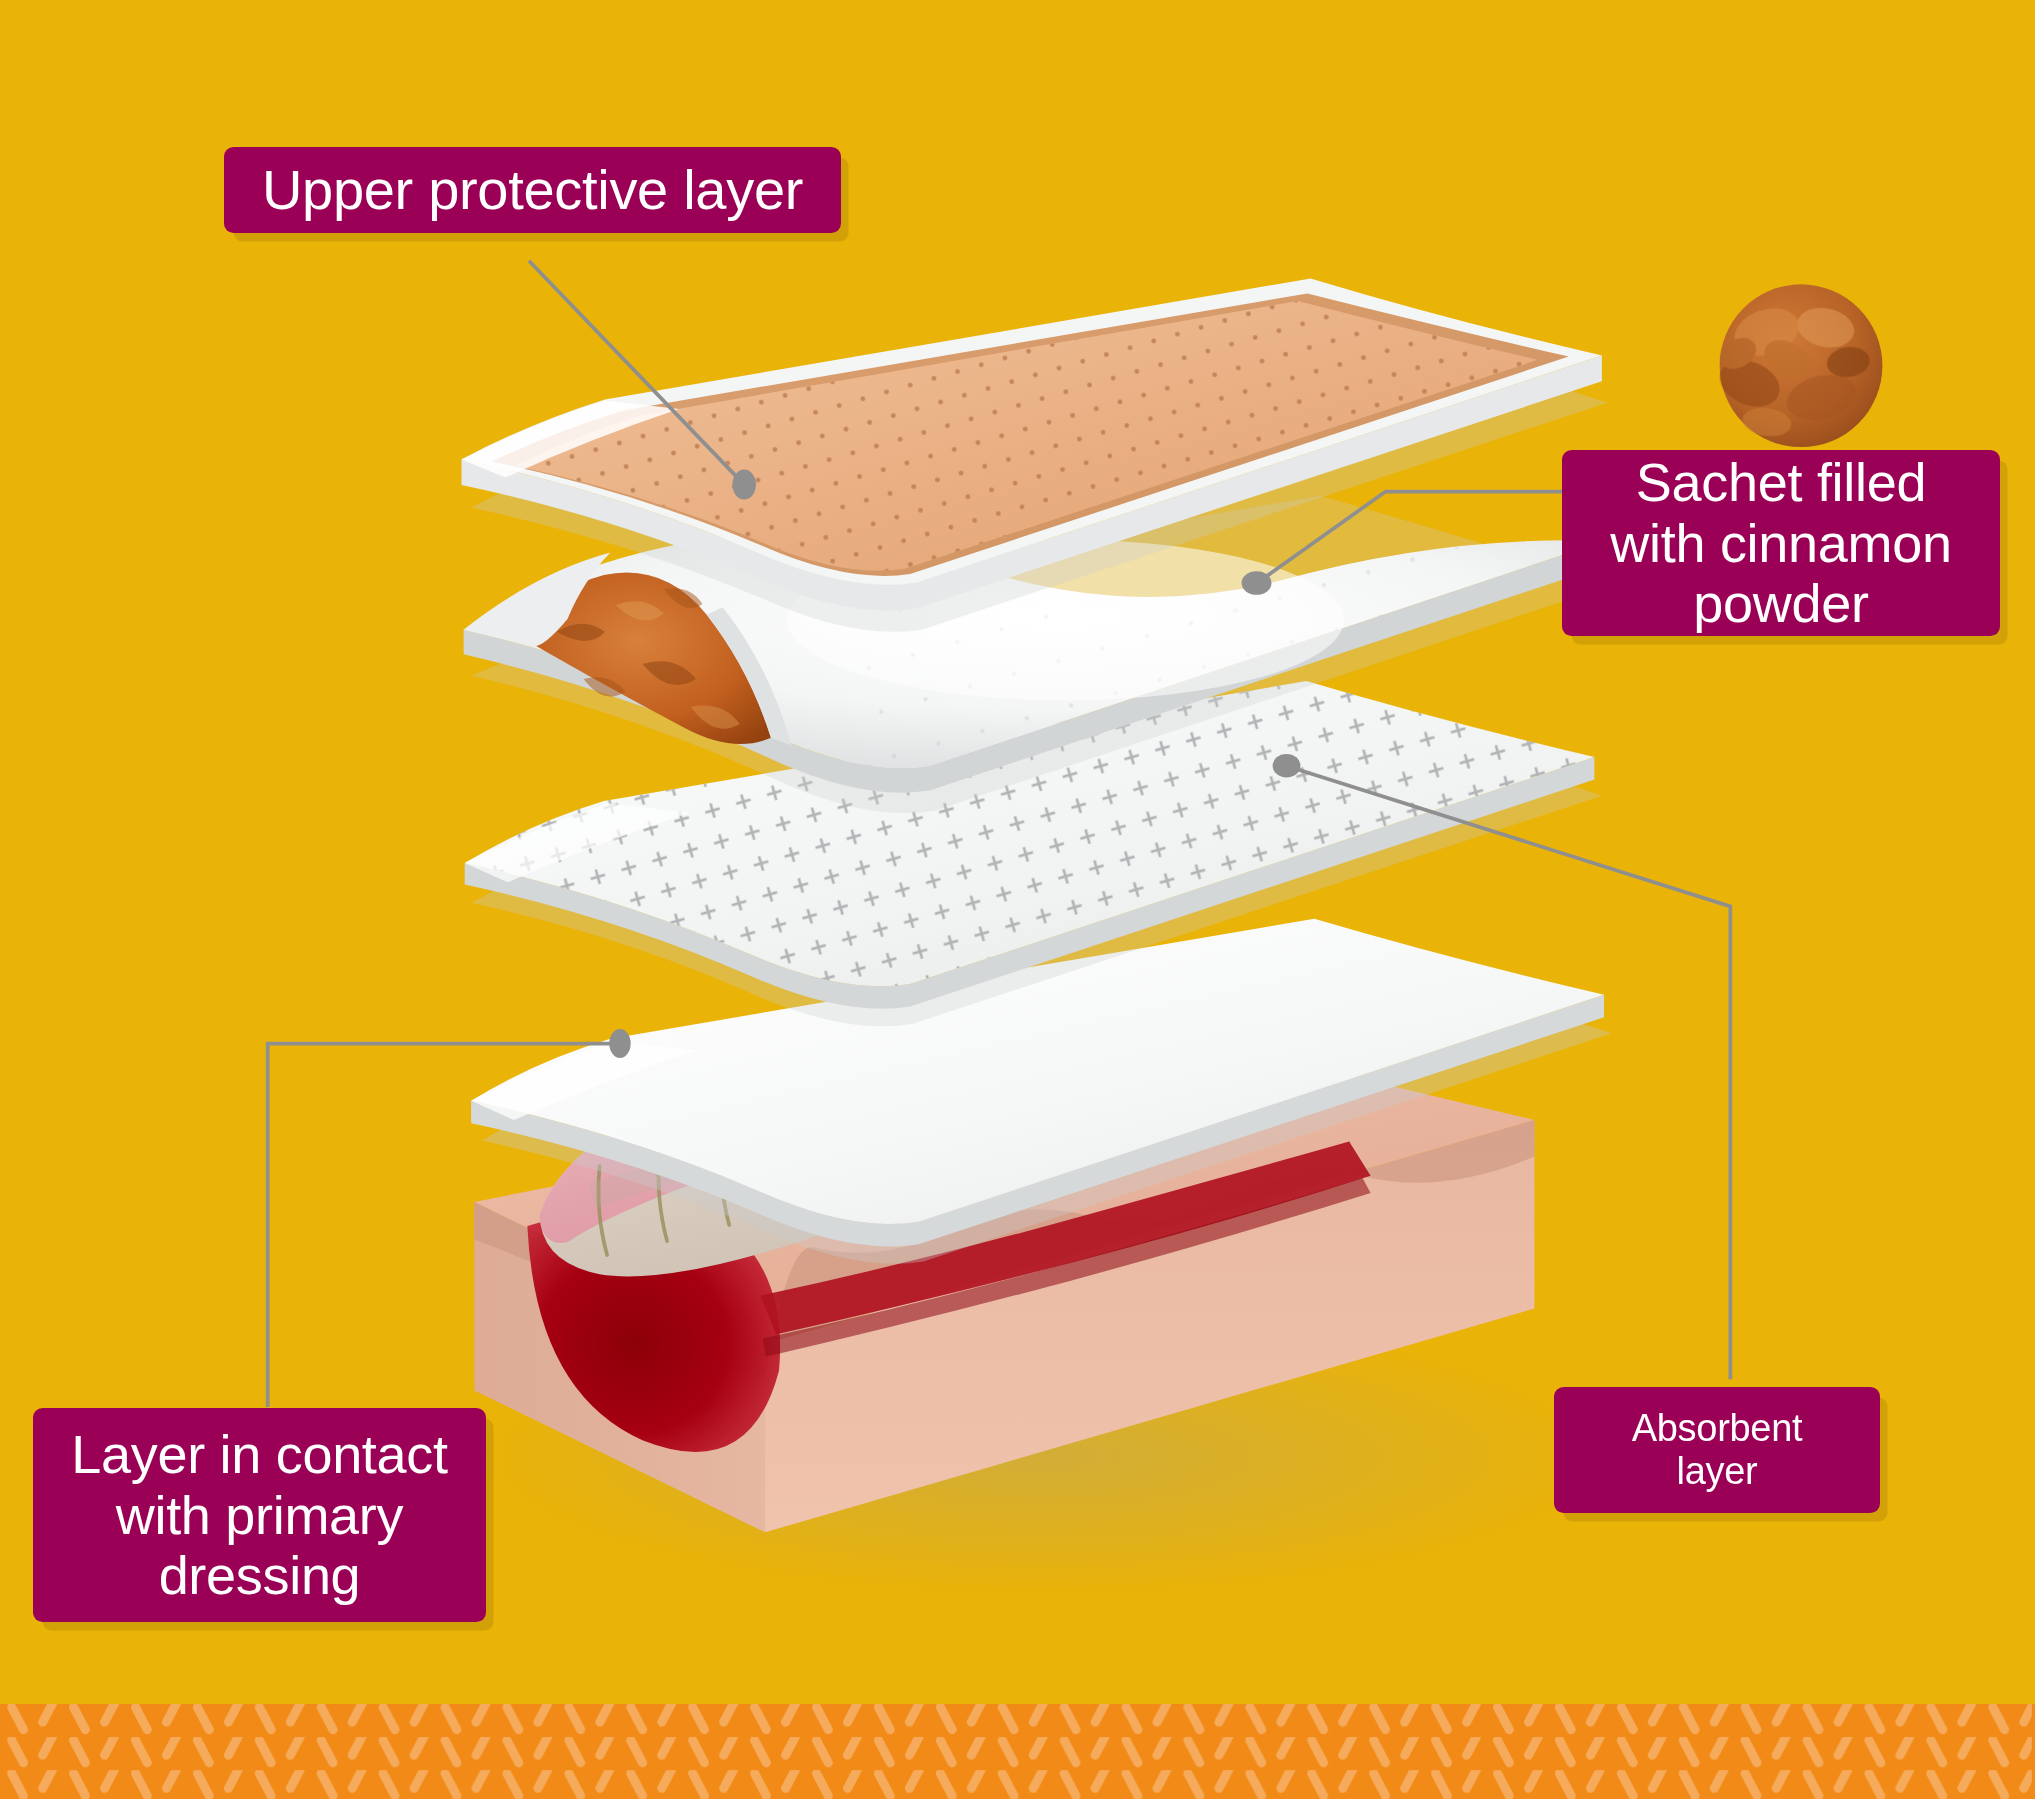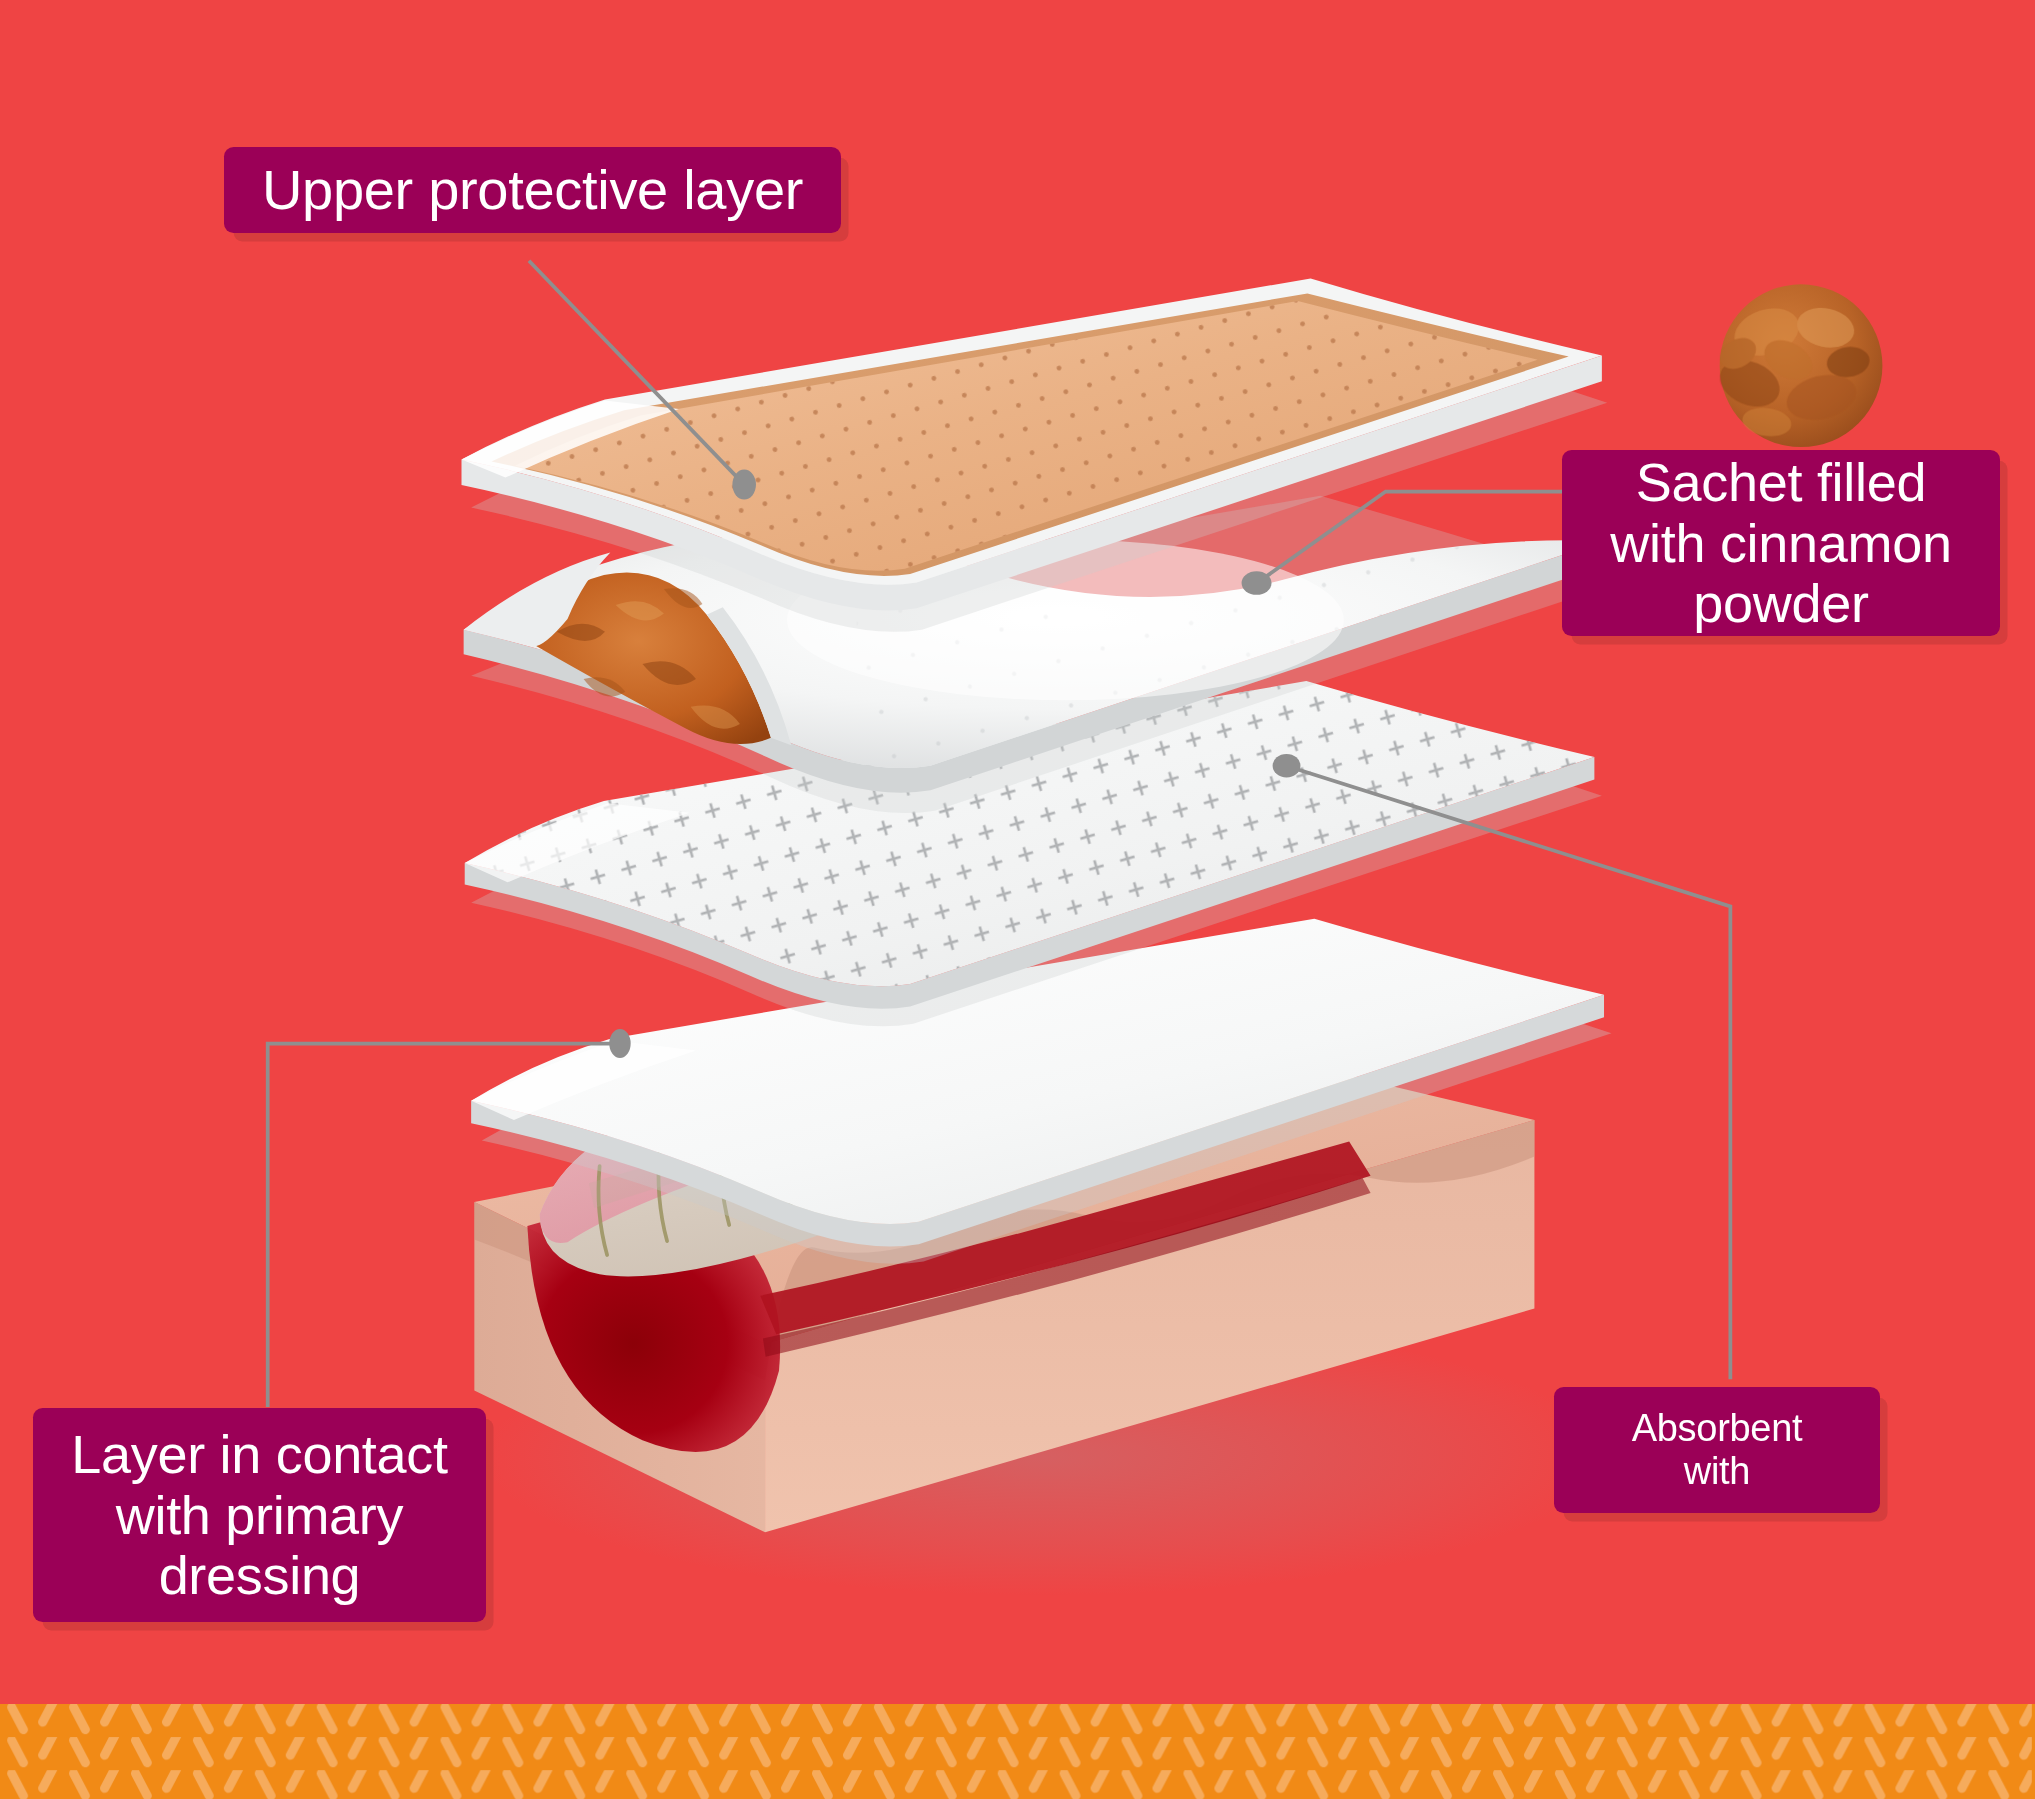--- a/index.html
+++ b/index.html
@@ -7,21 +7,21 @@
     padding: 0;
     background: #ffffff;
   }
   body {
     font-family: "Liberation Sans", sans-serif;
   }
   #stage {
     position: relative;
     width: 2035px;
     height: 1799px;
-    background: #ef4444;
+    background: #eab308;
     overflow: hidden;
   }
   #art {
     position: absolute;
     left: 0; top: 0;
     width: 2035px;
     height: 1799px;
   }
   
   .callout {
@@ -396,21 +396,21 @@
     <span>
       <span>Sachet filled</span>
       <span>with cinnamon</span>
       <span>powder</span>
     </span>
   </div>
 
   <div class="callout" id="lbl-absorb">
     <span>
       <span>Absorbent</span>
-      <span>with</span>
+      <span>layer</span>
     </span>
   </div>
 
   <div id="footer">
     <svg width="2035" height="95" viewBox="0 0 3801 178">
       <defs>
         <pattern id="dashPat" width="116" height="62" patternUnits="userSpaceOnUse">
           <rect x="0" y="0" width="116" height="62" fill="#f18a16"></rect>
           <g stroke="#f6ab5c" stroke-width="17" stroke-linecap="round">
             <line x1="16" y1="6" x2="38" y2="48"></line>

